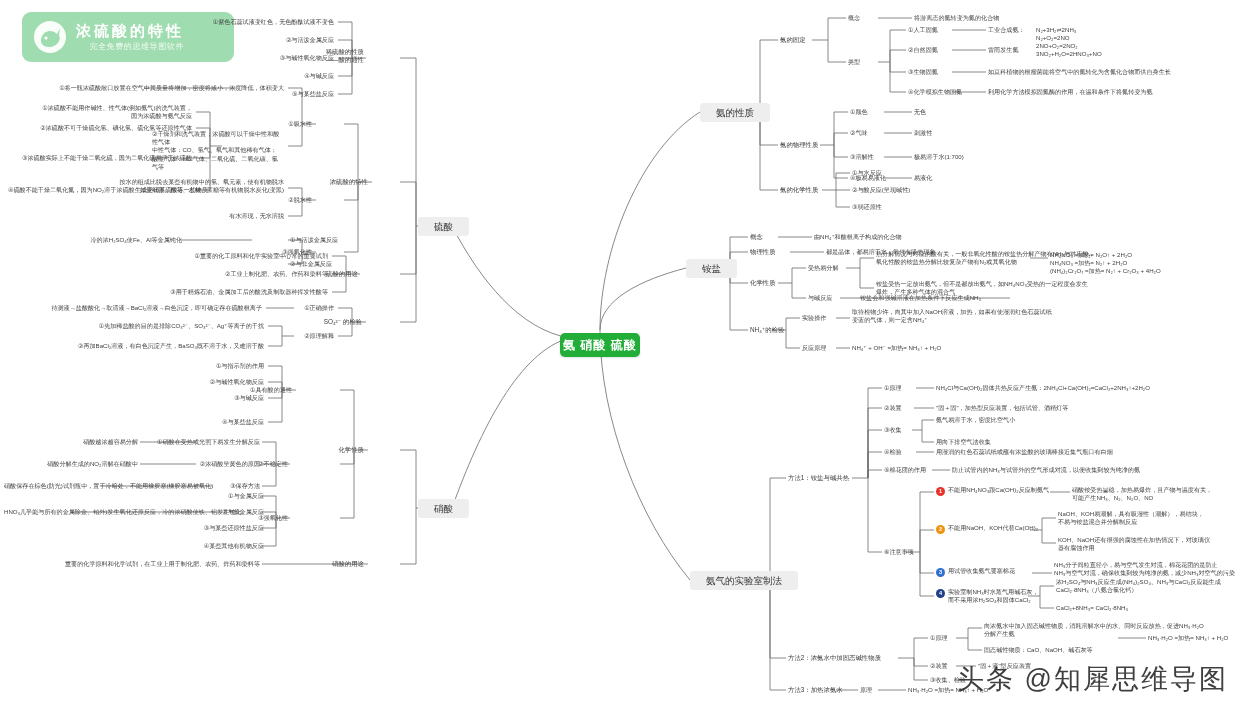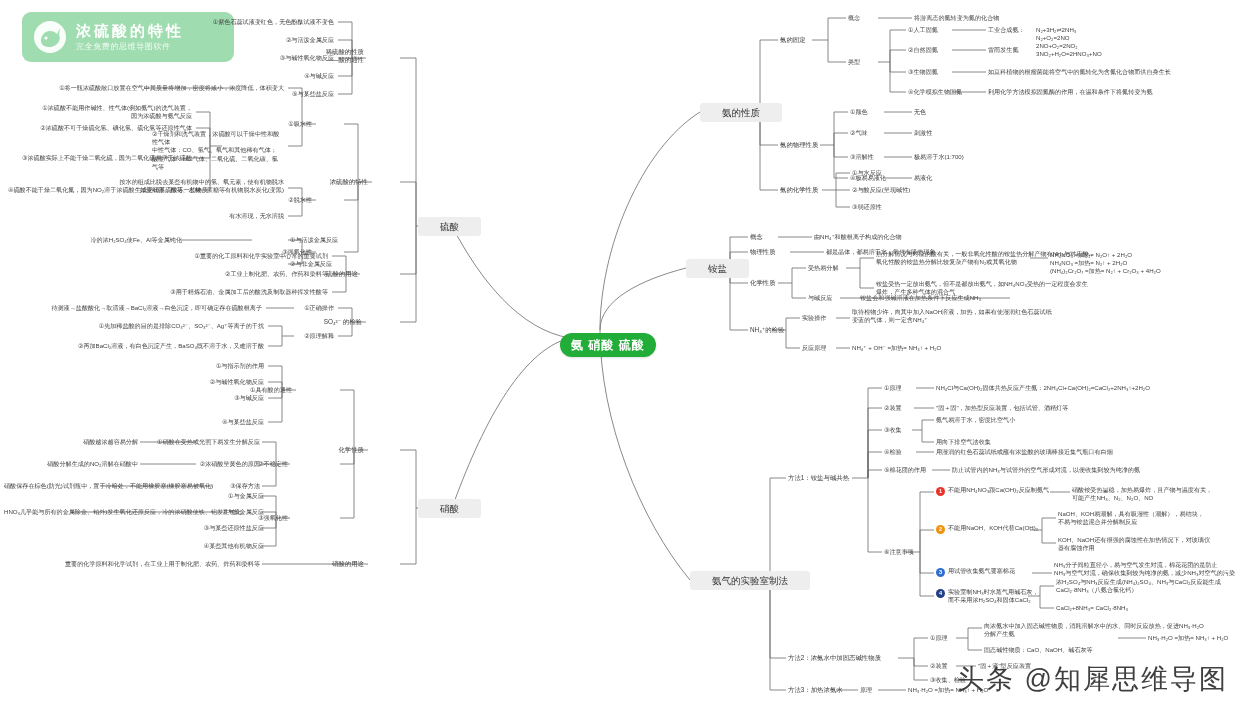--- a/index.html
+++ b/index.html
@@ -13,34 +13,34 @@
 
   
   .logo{
     position:absolute;left:22px;top:12px;width:212px;height:50px;
     background:#9fdcaf;border-radius:9px;display:flex;align-items:center;
     padding:0 10px;box-sizing:border-box;
   }
   .logo-mark{width:36px;height:36px;flex:0 0 36px;margin-right:8px;}
   .logo-text{display:flex;flex-direction:column;justify-content:center;}
   .logo-title{color:#ffffff;font-size:15px;font-weight:bold;letter-spacing:3px;line-height:17px;}
-  .logo-sub{color:#f2fbf4;font-size:8px;letter-spacing:.6px;line-height:11px;margin-top:2px;}
+  .logo-sub{color:#f2fbf4;font-size:8px;letter-spacing:.6px;line-height:11px;margin-top:2px;text-align:right;}
 
   
   .node{position:absolute;white-space:nowrap;color:#2b2b2b;}
 
   .root{
-    background:#22ac38;color:#ffffff;border-radius:12px;
+    background:#22ac38;color:#ffffff;border-radius:5px;
     font-size:12px;font-weight:bold;letter-spacing:1px;
-    padding:5px 11px;line-height:14px;
+    padding:5px 3px;line-height:14px;
     box-shadow:0 1px 2px rgba(0,0,0,.12);
   }
   .lvl1{
     background:#eeeeee;border-radius:3px;font-size:9.5px;
-    padding:4px 22px;line-height:11px;color:#333;
+    padding:4px 16px;line-height:11px;color:#333;
   }
   .lvl2{font-size:6.4px;line-height:8px;color:#3a3a3a;}
   .lvl3{font-size:6.1px;line-height:8.2px;color:#3f3f3f;}
   .multi{white-space:pre-line;}
 
   .r{text-align:right;}
   .badge-row{display:flex;align-items:flex-start;gap:3px;}
   .badge{
     width:9px;height:9px;border-radius:50%;flex:0 0 9px;
     color:#fff;font-size:5.6px;font-weight:bold;

